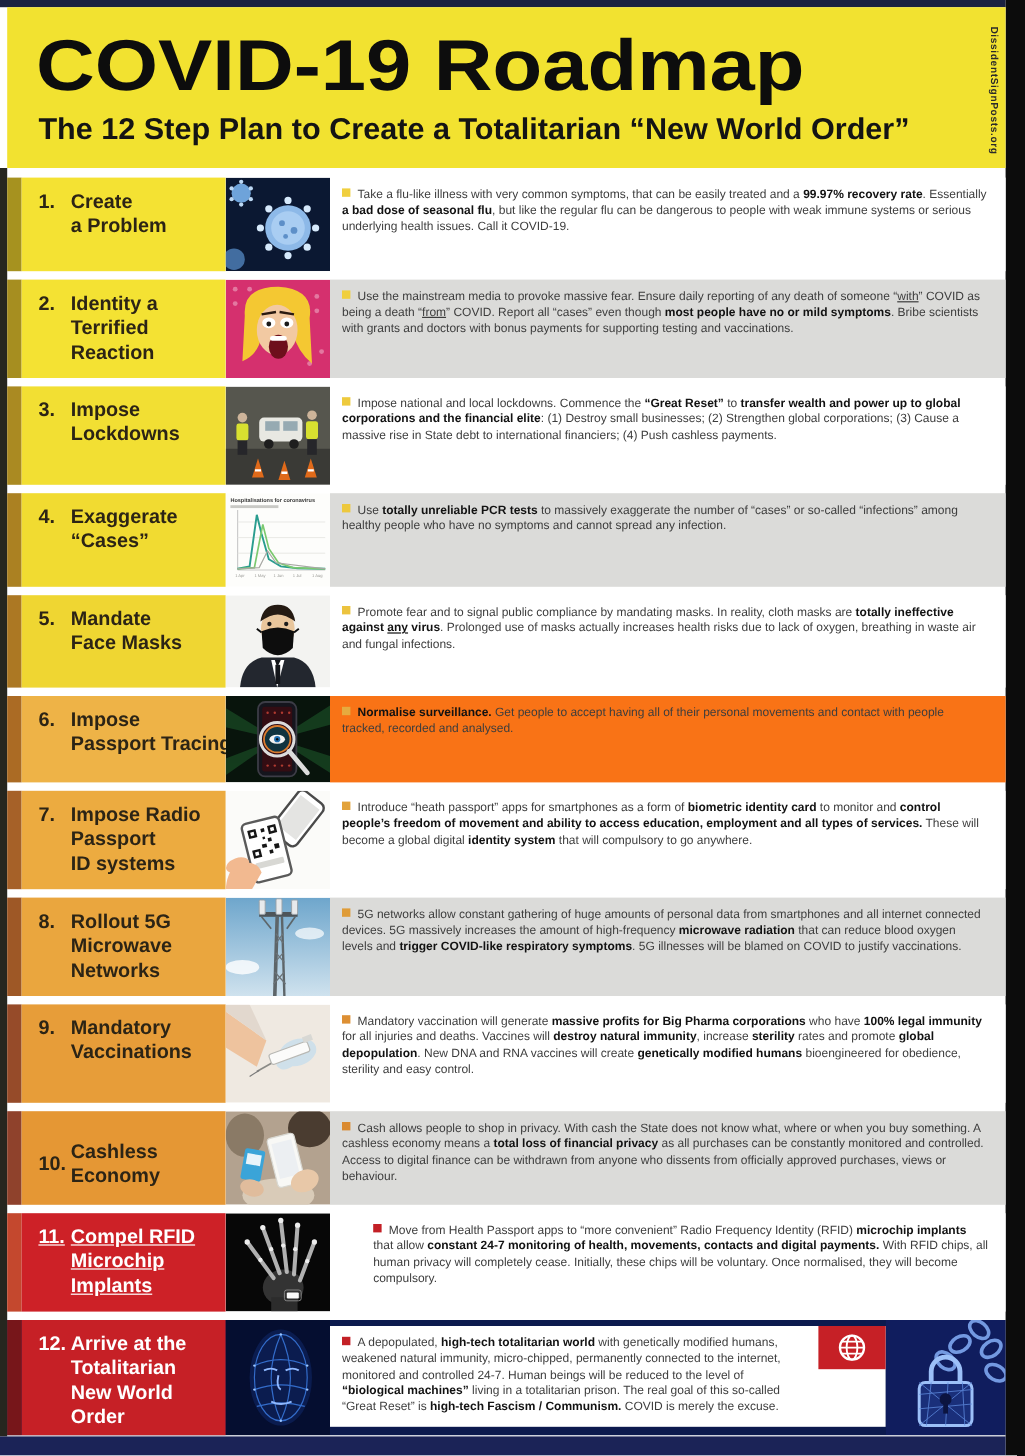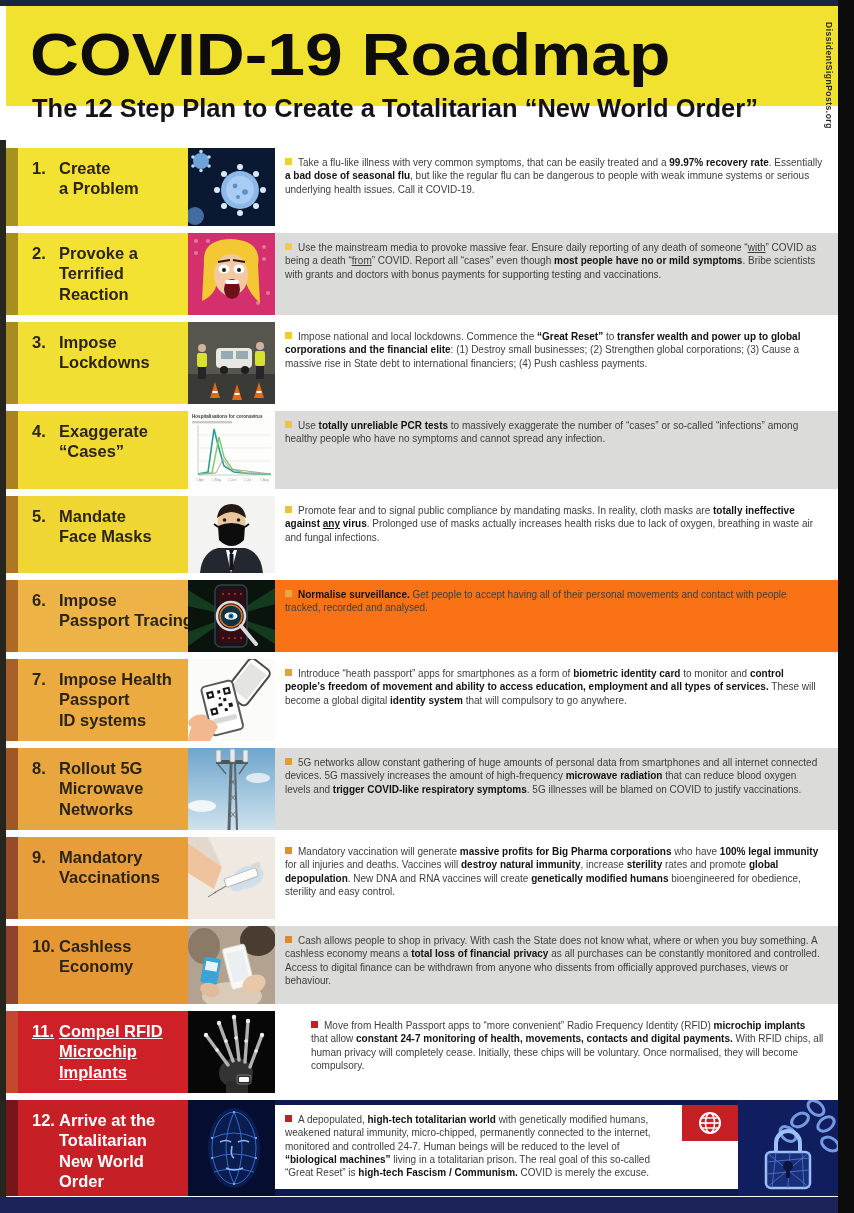--- a/index.html
+++ b/index.html
@@ -3,21 +3,21 @@
 <meta charset="utf-8">
 <style>
   html,body{margin:0;padding:0;}
   body{width:854px;height:1213px;position:relative;background:#ffffff;
        font-family:"Liberation Sans","DejaVu Sans",sans-serif;overflow:hidden;}
   .frame-top{position:absolute;left:0;top:0;width:838px;height:6px;background:#1c2240;}
   .frame-right{position:absolute;left:838px;top:0;width:16px;height:1213px;background:#0c0c0c;}
   .frame-bottom{position:absolute;left:0;top:1197px;width:838px;height:16px;background:#1b2357;}
   .frame-left{position:absolute;left:0;top:140px;width:6px;height:1057px;background:#26261f;}
 
-  .header{position:absolute;left:6px;top:6px;width:832px;height:100px;background:#f2e230;}
+  .header{position:absolute;left:6px;top:6px;width:832px;height:134px;background:#f2e230;}
   .header h1{margin:0;position:absolute;left:24px;top:14px;font-size:60px;font-weight:800;
              letter-spacing:0px;color:#0d0d0d;transform:scaleX(1.13);transform-origin:left center;white-space:nowrap;}
   .header .subtitle{position:absolute;left:26px;top:88px;font-size:25px;font-weight:700;color:#141414;
              transform:scaleX(1.02);transform-origin:left center;white-space:nowrap;}
   .site-credit{position:absolute;right:4px;top:16px;writing-mode:vertical-rl;font-size:8.5px;
              font-weight:700;color:#2a2a2a;letter-spacing:.5px;}
 
   .rows{position:absolute;left:6px;top:148px;width:832px;}
   .row{display:flex;margin-bottom:7px;align-items:stretch;}
   .strip{width:12px;flex:0 0 12px;}
@@ -103,21 +103,21 @@
     <div class="textpanel" style="background: rgb(255, 255, 255);">
       <span class="bullet" style="background: rgb(240, 207, 62);"></span><span><span>Take a flu-like illness with very common symptoms, that can be easily treated and a </span><span class="b">99.97% recovery rate</span><span>. Essentially </span><span class="b">a bad dose of seasonal flu</span><span>, but like the regular flu can be dangerous to people with weak immune systems or serious underlying health issues. Call it COVID-19.</span></span>
     </div>
   </div>
 
   <div class="row" style="height:82px">
     <div class="strip" style="background: rgb(166, 142, 32);"></div>
     <div class="titleblock" style="background: rgb(244, 226, 51); color: rgb(44, 36, 21);">
       <span class="num">2.</span>
       <span class="tlines">
-          <div>Provoke a</div>
+          <div>Identity a</div>
           <div>Terrified</div>
           <div>Reaction</div>
         </span>
     </div>
     <div class="figure">
       <svg viewBox="0 0 87 82" preserveAspectRatio="xMidYMid slice">
         <rect width="87" height="82" fill="#d5306e"></rect>
         <g fill="#ffffff" opacity=".35">
           <circle cx="8" cy="8" r="2"></circle>
             <circle cx="20" cy="8" r="2"></circle>
@@ -295,21 +295,21 @@
     <div class="textpanel" style="background: #f97316;">
       <span class="bullet" style="background: rgb(230, 171, 63);"></span><span><span class="b">Normalise surveillance.</span><span> Get people to accept having all of their personal movements and contact with people tracked, recorded and analysed.</span></span>
     </div>
   </div>
 
   <div class="row" style="height:82px">
     <div class="strip" style="background: rgb(166, 97, 40);"></div>
     <div class="titleblock" style="background: rgb(236, 171, 64); color: rgb(44, 36, 21);">
       <span class="num">7.</span>
       <span class="tlines">
-          <div>Impose Health</div>
+          <div>Impose Radio</div>
           <div>Passport</div>
           <div>ID systems</div>
         </span>
     </div>
     <div class="figure">
       <svg viewBox="0 0 87 82" preserveAspectRatio="xMidYMid slice">
         <rect width="87" height="82" fill="#fbfbf9"></rect>
         <g transform="rotate(38 62 22)">
           <rect x="48" y="2" width="26" height="44" rx="5" fill="#ffffff" stroke="#4a4a4a" stroke-width="2"></rect>
           <rect x="51" y="7" width="20" height="32" fill="#e4e4e2"></rect>
@@ -410,21 +410,21 @@
         <line x1="20" y1="60" x2="28" y2="55" stroke="#777" stroke-width="1"></line>
       </svg>
     </div>
     <div class="textpanel" style="background: rgb(255, 255, 255);">
       <span class="bullet" style="background: rgb(221, 143, 51);"></span><span><span>Mandatory vaccination will generate </span><span class="b">massive profits for Big Pharma corporations</span><span> who have </span><span class="b">100% legal immunity</span><span> for all injuries and deaths. Vaccines will </span><span class="b">destroy natural immunity</span><span>, increase </span><span class="b">sterility</span><span> rates and promote </span><span class="b">global depopulation</span><span>. New DNA and RNA vaccines will create </span><span class="b">genetically modified humans</span><span> bioengineered for obedience, sterility and easy control.</span></span>
     </div>
   </div>
 
   <div class="row" style="height:78px">
     <div class="strip" style="background: rgb(143, 66, 44);"></div>
-    <div class="titleblock" style="background: rgb(229, 151, 52); color: rgb(44, 36, 21);">
+    <div class="titleblock" style="background: rgb(229, 151, 52); color: rgb(44, 36, 21); align-items: center;">
       <span class="num">10.</span>
       <span class="tlines">
           <div>Cashless</div>
           <div>Economy</div>
         </span>
     </div>
     <div class="figure">
       <svg viewBox="0 0 87 78" preserveAspectRatio="xMidYMid slice">
         <rect width="87" height="78" fill="#b3a28f"></rect>
         <ellipse cx="70" cy="14" rx="18" ry="16" fill="#4a3c30"></ellipse>

